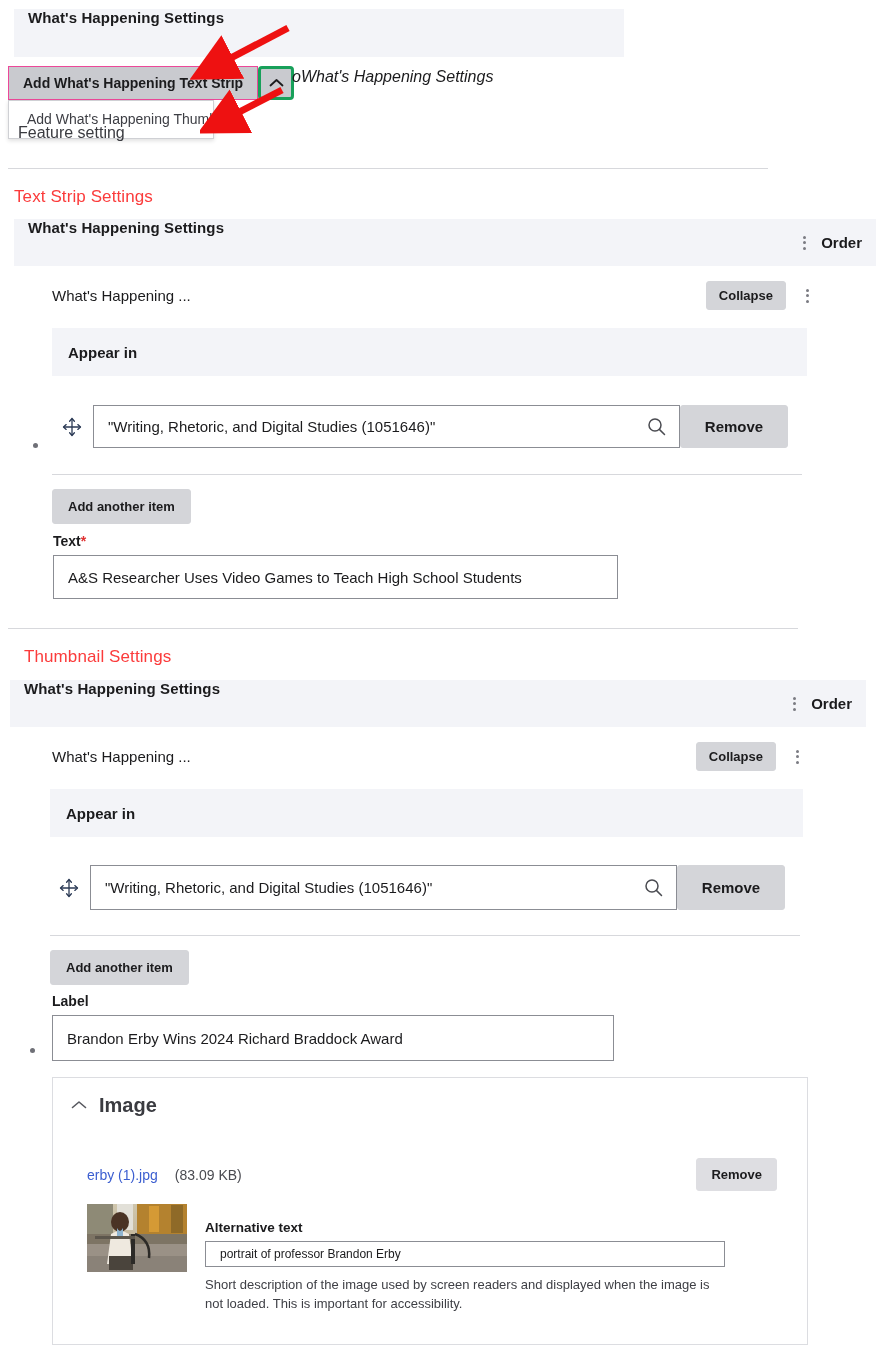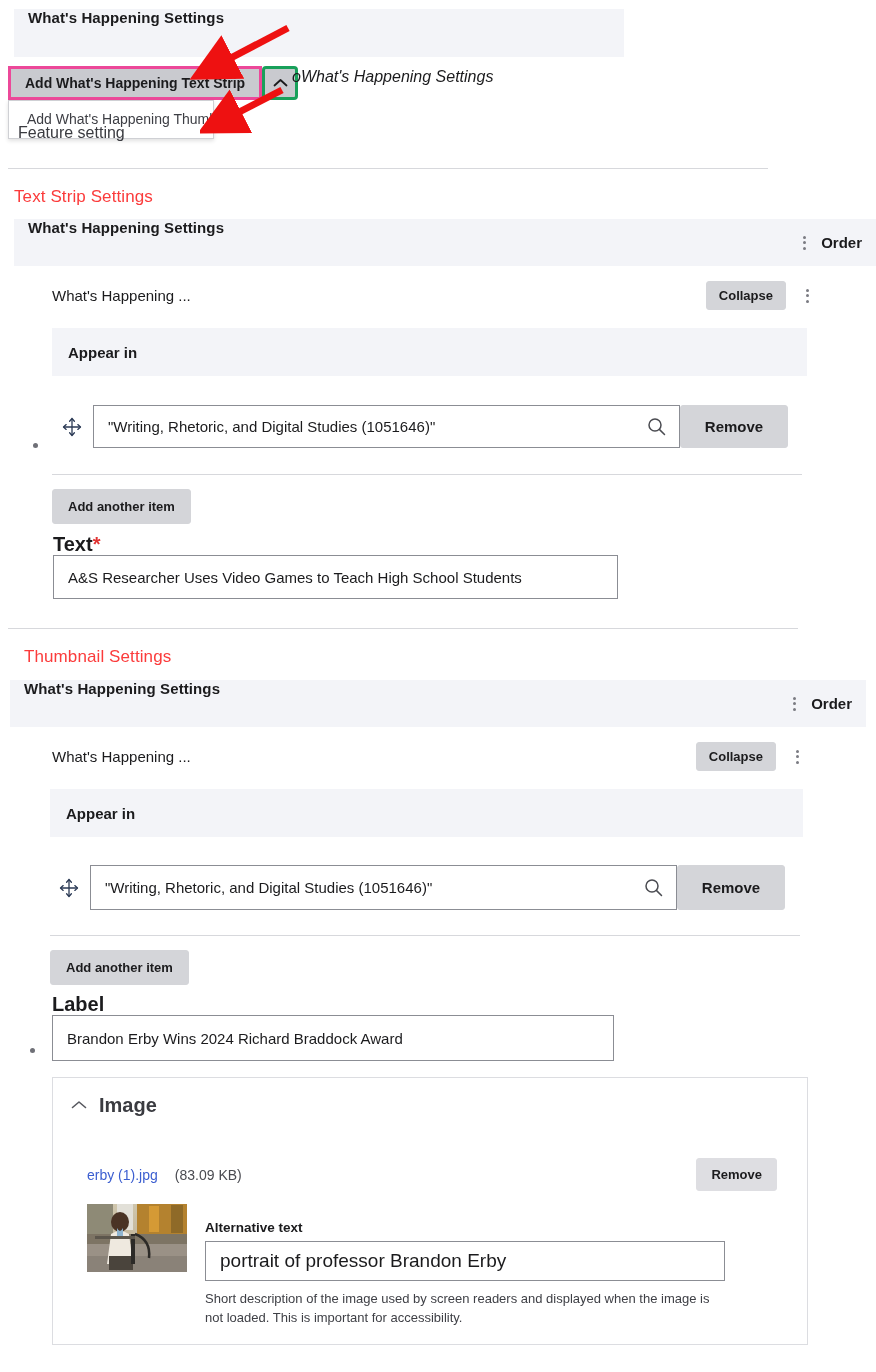--- a/index.html
+++ b/index.html
@@ -118,41 +118,41 @@
     width: 5px; height: 5px;
     border-radius: 50%;
     background: #6f7077;
     display: block;
   }
 
   .search-icon svg { display: block; }
 
   .label-strong {
     font-weight: bold;
-    font-size: 20px;
+    font-size: 14px;
     color: #1b1b1d;
   }
   .req { color: #e03232; font-weight: bold; }
 
   
   .abs { position: absolute; }
 
   
   #top-band { left: 14px; top: 9px; width: 610px; height: 48px; }
 
   
   #dropdown-group {
     left: 8px; top: 66px;
     display: flex;
     align-items: stretch;
     height: 34px;
   }
   #dd-main {
     background: #c9cacf;
-    border: 3px solid #ec4899;
+    border: 1px solid #ec4899;
     padding: 0 14px;
     display: flex; align-items: center;
     font-weight: bold; font-size: 14px; color: #1b1b1d;
     cursor: pointer;
   }
   #dd-toggle {
     width: 36px;
     background: #c9cacf;
     border: 3px solid #18a05a;
     border-radius: 4px;
@@ -268,21 +268,21 @@
   #thumb-img {
     width: 100px; height: 68px;
     border: 0;
     overflow: hidden;
     position: relative;
     background: #9c8a72;
     flex: none;
   }
   #alt-area { width: 524px; margin-top: 16px; }
   #alt-label { font-weight: bold; font-size: 13.5px; color: #1b1b1d; margin-bottom: 6px; }
-  #alt-input { width: 520px; height: 40px; font-size: 19px; }
+  #alt-input { width: 520px; height: 26px; font-size: 12px; }
   #alt-help {
     margin-top: 9px;
     font-size: 13px;
     color: #3f4046;
     line-height: 1.45;
     width: 515px;
   }
 
   
   .annot { position: absolute; pointer-events: none; }

